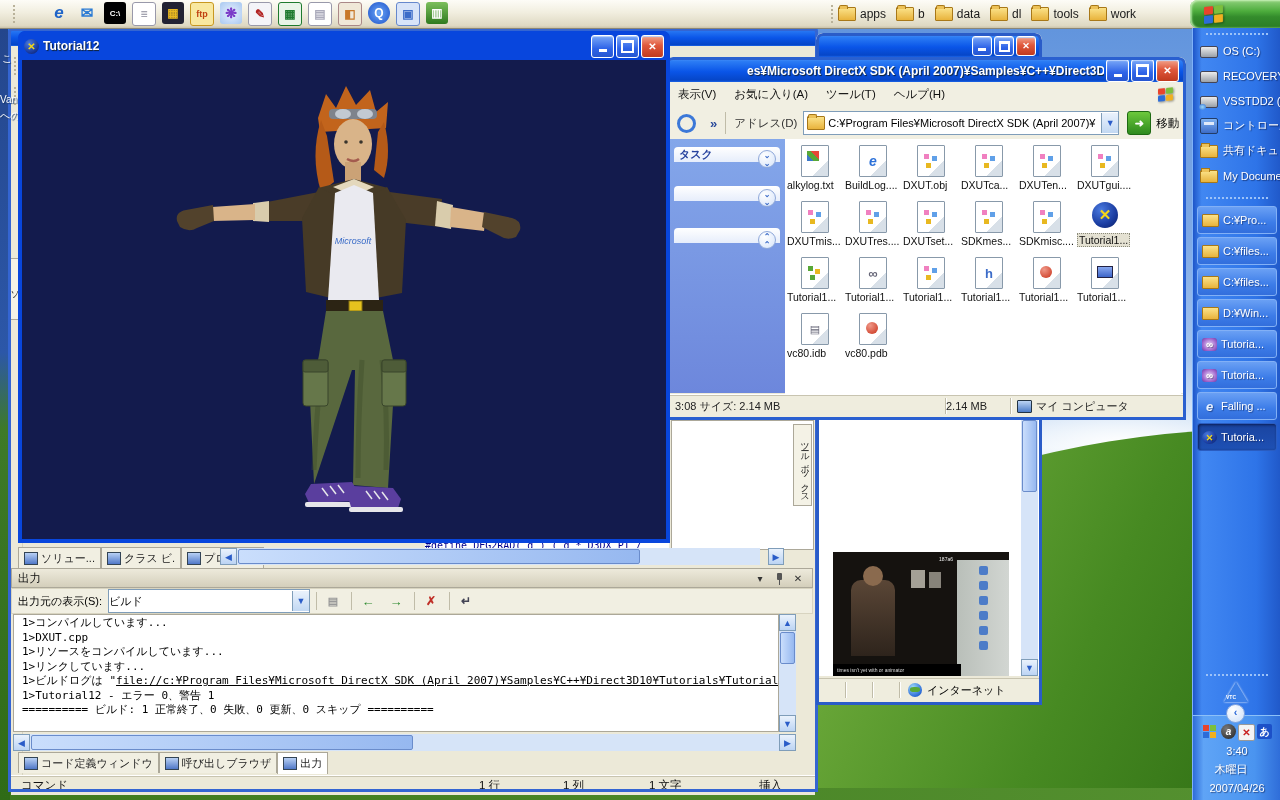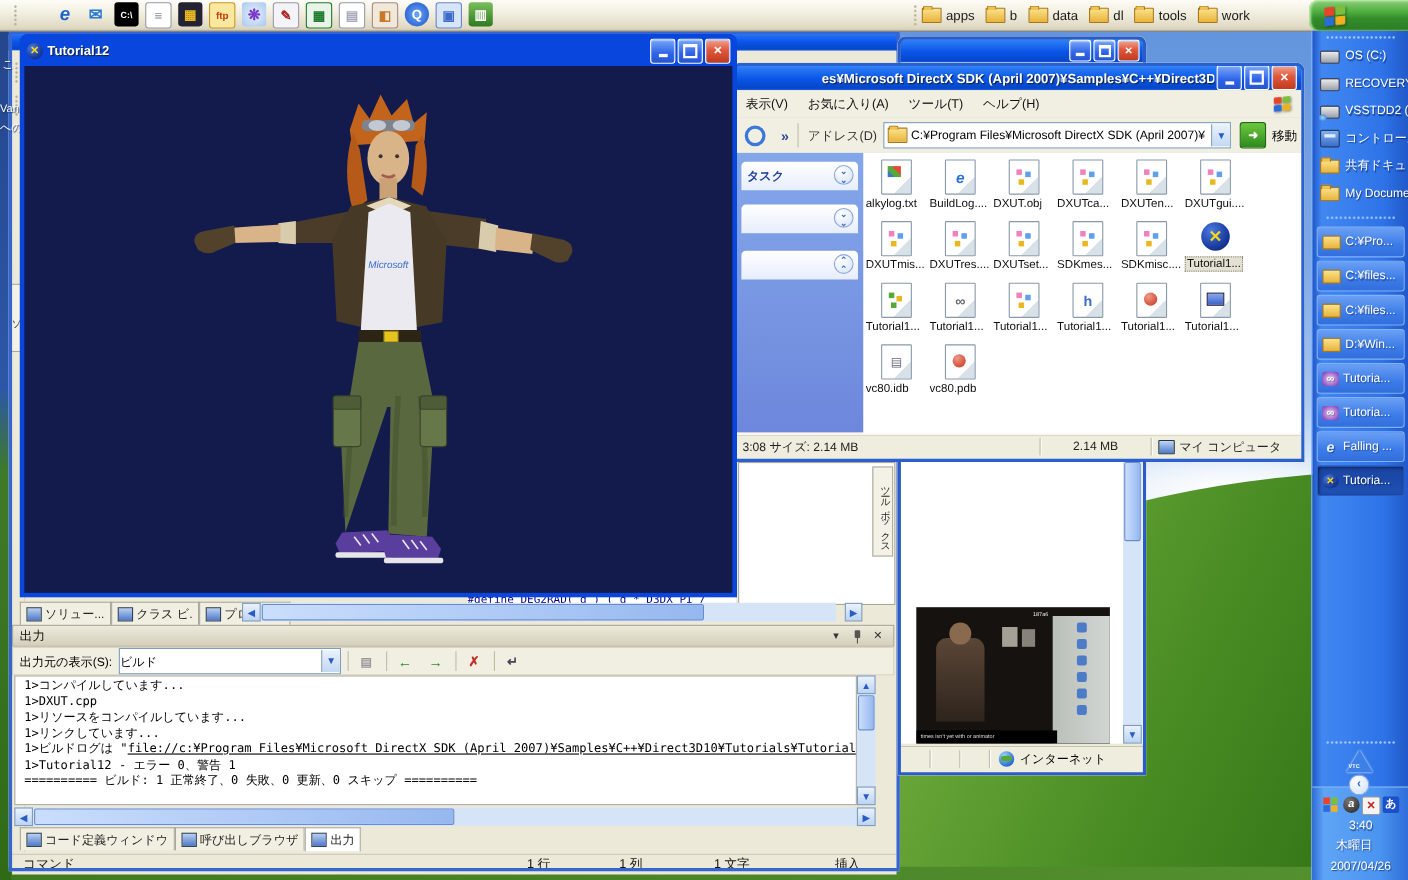--- a/index.html
+++ b/index.html
@@ -120,21 +120,21 @@
   #addrcombo{width:314px;}
   .combo .cfold{margin:0 3px;}
   .combo input{border:none;outline:none;flex:1;font-size:11px;font-family:"Liberation Sans",sans-serif;padding:0;background:transparent;}
   .cbtn{width:16px;height:20px;background:linear-gradient(#EAF2FC,#C2D8F2);border-left:1px solid #7F9DB9;
     color:#2A5CC8;font-size:9px;text-align:center;line-height:20px;}
   .gobtn{width:22px;height:22px;margin-left:8px;border-radius:3px;background:linear-gradient(#6CC83C,#2E8A1E);
     color:#fff;font-weight:bold;text-align:center;line-height:22px;border:1px solid #1E6A12;}
   .golbl{margin-left:5px;font-size:11.5px;}
   #ebody{position:absolute;left:3px;top:82px;right:3px;height:254px;background:#fff;}
   #tpane{position:absolute;left:0;top:0;width:116px;height:254px;background:linear-gradient(180deg,#84A7EA,#6D87DC);overflow:hidden;}
-  .tph{position:absolute;left:5px;right:5px;height:26px;border-radius:4px 4px 0 0;
+  .tph{position:absolute;left:5px;right:5px;height:15px;border-radius:4px 4px 0 0;
     background:linear-gradient(180deg,#fff,#E6EDFB);display:flex;align-items:center;color:#26429E;font-weight:bold;}
   .chevbtn{position:absolute;right:4px;top:3px;width:18px;height:18px;border-radius:50%;background:radial-gradient(circle at 35% 30%,#fff,#D5E3FA);
     border:1px solid #8FA8D8;color:#3C6CC8;font-size:8px;font-weight:bold;text-align:center;line-height:8px;padding-top:1px;box-sizing:border-box;}
   .dpanel{position:absolute;left:5px;right:5px;top:115px;height:118px;background:#D6DFF6;border:1px solid #fff;border-top:none;color:#3C4B8C;}
   #files{position:absolute;left:116px;top:0;right:2px;height:254px;background:#fff;overflow:hidden;
     display:grid;grid-template-columns:repeat(6,58px);grid-auto-rows:56px;padding:6px 0 0 2px;}
   .fcell{width:56px;text-align:left;}
   .icn{width:26px;height:30px;margin:0 auto 2px;position:relative;background:linear-gradient(135deg,#fff 72%,#D8E0E8 73%);border:1px solid #8899AA;border-radius:1px;}
   .icn::after{position:absolute;left:0;top:0;right:0;bottom:0;display:flex;align-items:center;justify-content:center;}
   .icn.obj::after,.icn.resdoc::after{content:"";left:6px;top:8px;width:5px;height:5px;background:#F080C0;
@@ -554,21 +554,21 @@
 
         <div class="fcell">
           <div class="icn pdbdoc"></div>
           <span class="flabel">vc80.pdb</span>
         </div>
       </div>
   </div>
   <div id="estatus">
     <span style="margin-left:6px;white-space:nowrap;overflow:hidden;width:270px;">3:08 サイズ: 2.14 MB</span>
     <span class="esep"></span>
-    <span style="width:100px;text-align:center;">2.14 MB</span>
+    <span style="width:64px;">2.14 MB</span>
     <span class="esep"></span>
     <span class="mycomp"></span>
     <span>マイ コンピュータ</span>
   </div>
   <div class="brd"></div>
 </div>
 
 <div id="tut" class="win">
   <div class="tbar">
     <span class="dxball">✕</span>

